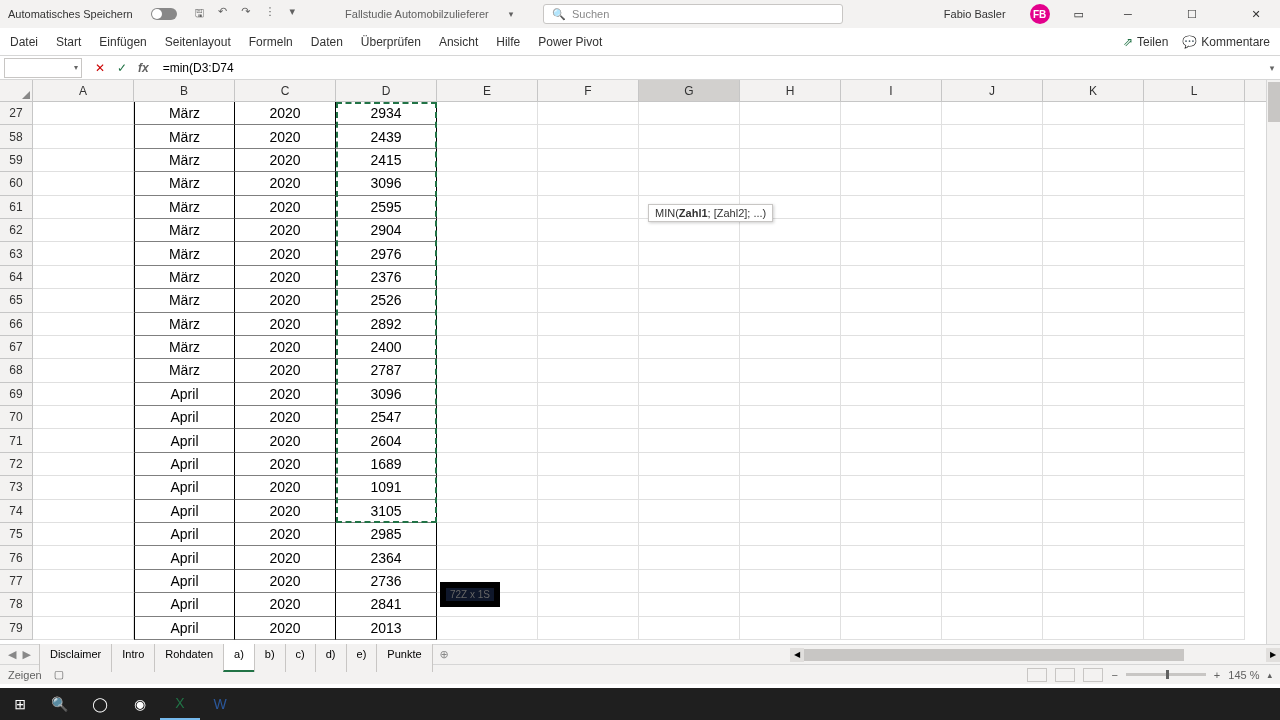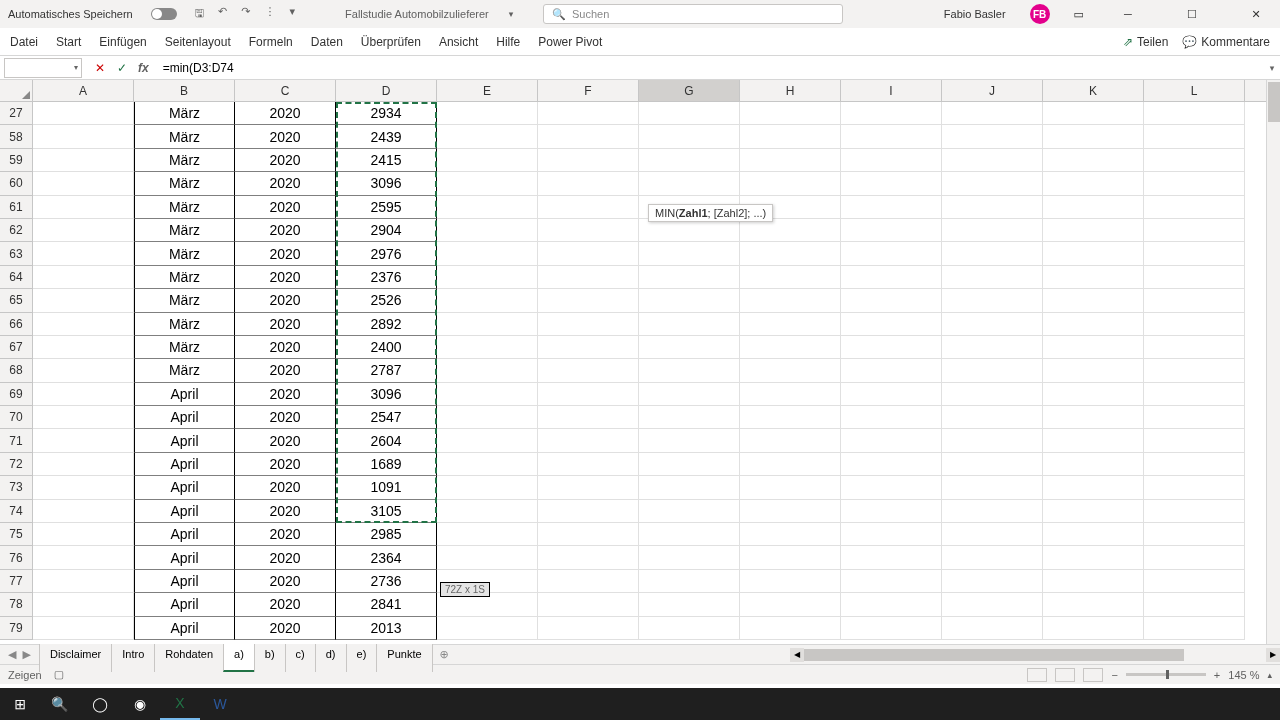--- a/index.html
+++ b/index.html
@@ -56,21 +56,21 @@
 
 .wA { width: 101px; } .wB { width: 101px; } .wC { width: 101px; } .wD { width: 101px; }
 .wE { width: 101px; } .wF { width: 101px; } .wG { width: 101px; } .wH { width: 101px; }
 .wI { width: 101px; } .wJ { width: 101px; } .wK { width: 101px; } .wL { width: 101px; }
 
 
 .fn-tooltip { position: absolute; left: 648px; top: 124px; background: #fff; border: 1px solid #c8c6c4; padding: 2px 6px; font-size: 11px; color: #333; box-shadow: 1px 1px 3px rgba(0,0,0,0.2); }
 .fn-tooltip b { font-weight: bold; }
 
 
-.sel-size { position: absolute; left: 440px; top: 502px; background: #e5e5e5; border: 1px solid #000000; padding: 1px 4px; font-size: 10px; color: #666; }
+.sel-size { position: absolute; left: 440px; top: 502px; background: #0f172a; border: 6px solid #000000; padding: 1px 4px; font-size: 10px; color: #666; }
 
 
 .vscroll { position: absolute; right: 0; top: 0; width: 14px; height: 100%; background: #f3f2f1; border-left: 1px solid #d6d6d6; }
 .vscroll-thumb { position: absolute; top: 2px; width: 12px; left: 1px; height: 40px; background: #c8c6c4; }
 
 
 .sheet-bar { height: 20px; background: #f3f2f1; display: flex; align-items: center; font-size: 11px; border-top: 1px solid #d6d6d6; }
 .sheet-nav { display: flex; gap: 6px; padding: 0 8px; color: #888; }
 .sheet-tabs { display: flex; }
 .sheet-tab { padding: 10px 10px; border: 1px solid #c8c6c4; border-bottom: none; background: #f3f2f1; cursor: pointer; margin-right: -1px; }

